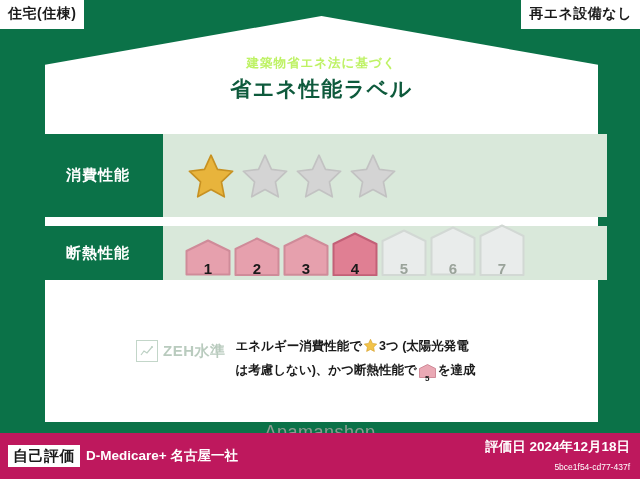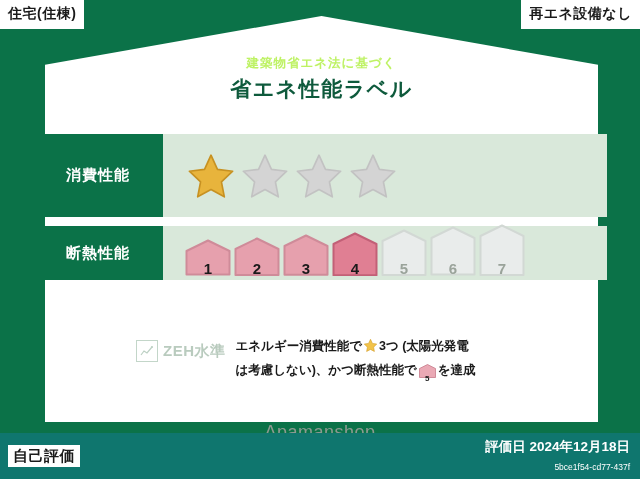--- a/index.html
+++ b/index.html
@@ -129,21 +129,21 @@
   
   .watermark{
     position:absolute; left:0; top:422px; width:640px;
     text-align:center; z-index:20;
     font-size:18px; color:#8d9a91; letter-spacing:0.5px;
   }
 
   
   .footer{
     position:absolute; left:0; bottom:0; width:640px; height:46px;
-    background:#0f766e; z-index:25;
+    background:#be185d; z-index:25;
     display:flex; align-items:center;
   }
   .self-badge{
     margin-left:8px;
     background:#ffffff; color:#1a1a1a;
     font-size:15px; font-weight:700; letter-spacing:0.5px;
     padding:3px 5px; line-height:1.1; flex:none;
   }
   .issuer{
     margin-left:6px; color:#ffffff; font-size:13.5px; font-weight:600;
@@ -245,17 +245,18 @@
     <span>は考慮しない)、かつ断熱性能で</span><span class="inline-house"><svg width="17" height="14" viewBox="0 0 34 28">
           <polygon points="17,1 33,9 33,27 1,27 1,9" fill="#eaa9b5" stroke="#c06e80" stroke-width="1.4"></polygon>
         </svg><span class="ihn">5</span></span><span>を達成</span>
   </div>
 </div>
 
 <div class="watermark">Apamanshop</div>
 
 <div class="footer">
   <span class="self-badge">自己評価</span>
+  <span class="issuer">D-Medicare+ 名古屋一社</span>
   <div class="foot-right">
     <div class="eval-date">評価日 2024年12月18日</div>
     <div class="eval-id">5bce1f54-cd77-437f</div>
   </div>
 </div>
 
 </body></html>

